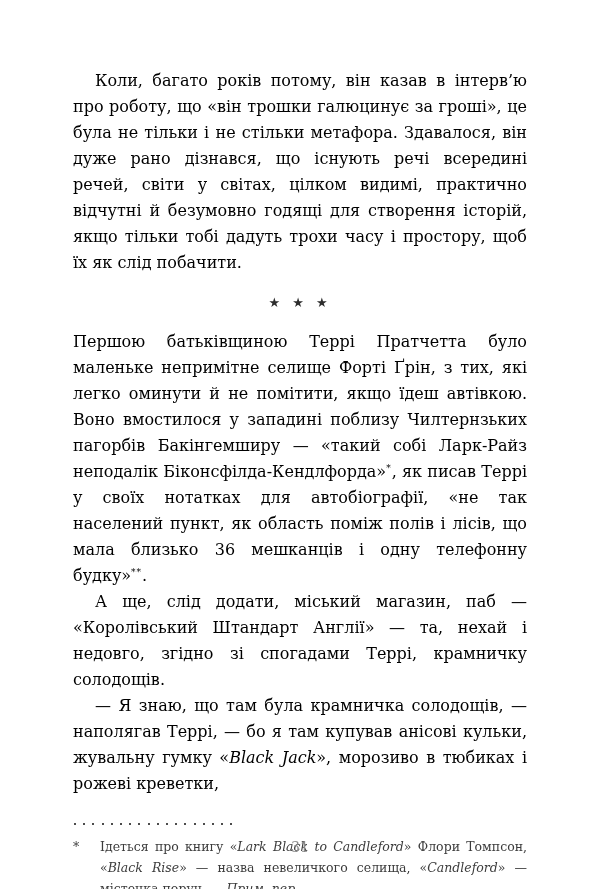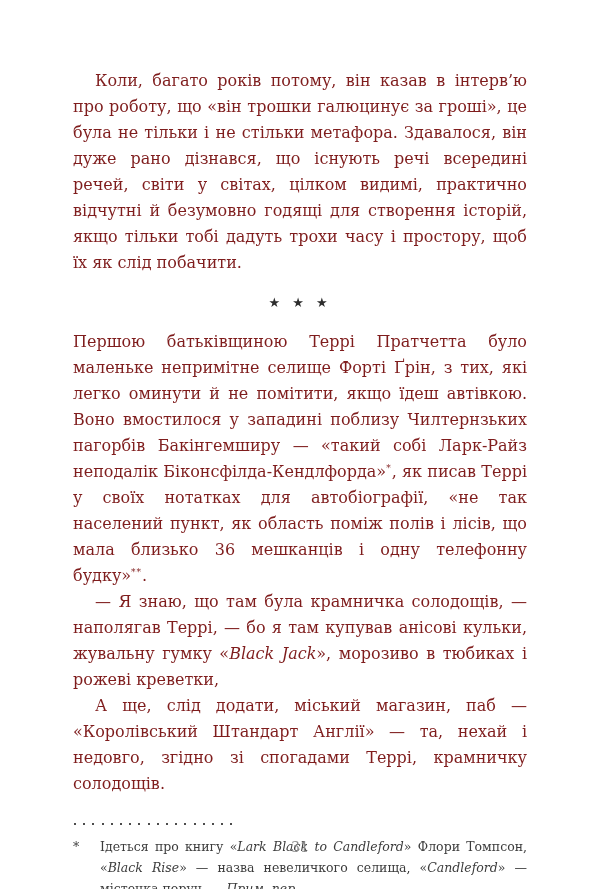--- a/index.html
+++ b/index.html
@@ -18,21 +18,21 @@
     box-sizing: border-box;
   }
   .content {
     padding: 68px 73px 0 73px;
   }
   p.body-para {
     margin: 0;
     font-size: 16px;
     line-height: 26px;
     text-align: justify;
-    color: #7f1d1d;
+    color: #000000;
   }
   p.body-para.indent {
     text-indent: 22px;
   }
   p.body-para sup {
     font-size: 9px;
     line-height: 0;
     vertical-align: 6px;
     letter-spacing: 1px;
   }
@@ -85,23 +85,23 @@
 
 <div class="page">
   <div class="content">
 
     <p class="body-para indent">Коли, багато років потому, він казав в інтерв’ю про роботу, що «він трошки галюцинує за гроші», це була не тільки і не стільки метафора. Здавалося, він дуже рано дізнався, що існують речі всередині речей, світи у світах, цілком видимі, практично відчутні й безумовно годящі для створення історій, якщо тільки тобі дадуть трохи часу і простору, щоб їх як слід побачити.</p>
 
     <div class="stars">★ ★ ★</div>
 
     <p class="body-para">Першою батьківщиною Террі Пратчетта було маленьке непримітне селище Форті Ґрін, з тих, які легко оминути й не помітити, якщо їдеш автівкою. Воно вмостилося у западині поблизу Чилтернзьких пагорбів Бакінгемширу — «такий собі Ларк-Райз неподалік Біконсфілда-Кендлфорда»<sup>*</sup>, як писав Террі у своїх нотатках для автобіографії, «не так населений пункт, як область поміж полів і лісів, що мала близько 36 мешканців і одну телефонну будку»<sup>**</sup>.</p>
 
+    <p class="body-para indent">А ще, слід додати, міський магазин, паб — «Королівський Штандарт Англії» — та, нехай і недовго, згідно зі спогадами Террі, крамничку солодощів.</p>
+
     <p class="body-para indent">— Я знаю, що там була крамничка солодощів, — наполягав Террі, — бо я там купував анісові кульки, жувальну гумку «<i>Black Jack</i>», морозиво в тюбиках і рожеві креветки,</p>
-
-    <p class="body-para indent">А ще, слід додати, міський магазин, паб — «Королівський Штандарт Англії» — та, нехай і недовго, згідно зі спогадами Террі, крамничку солодощів.</p>
 
     <div class="footnotes">
       <div class="fn-sep"></div>
 
       <div class="footnote">
         <span class="fn-marker">*</span>
         <span class="fn-text">Ідеться про книгу «<i>Lark Black to Candleford</i>» Флори Томпсон, «<i>Black Rise</i>» — назва невеличкого селища, «<i>Candleford</i>» — містечка поруч. — <i>Прим. пер.</i></span>
       </div>
 
     </div>

